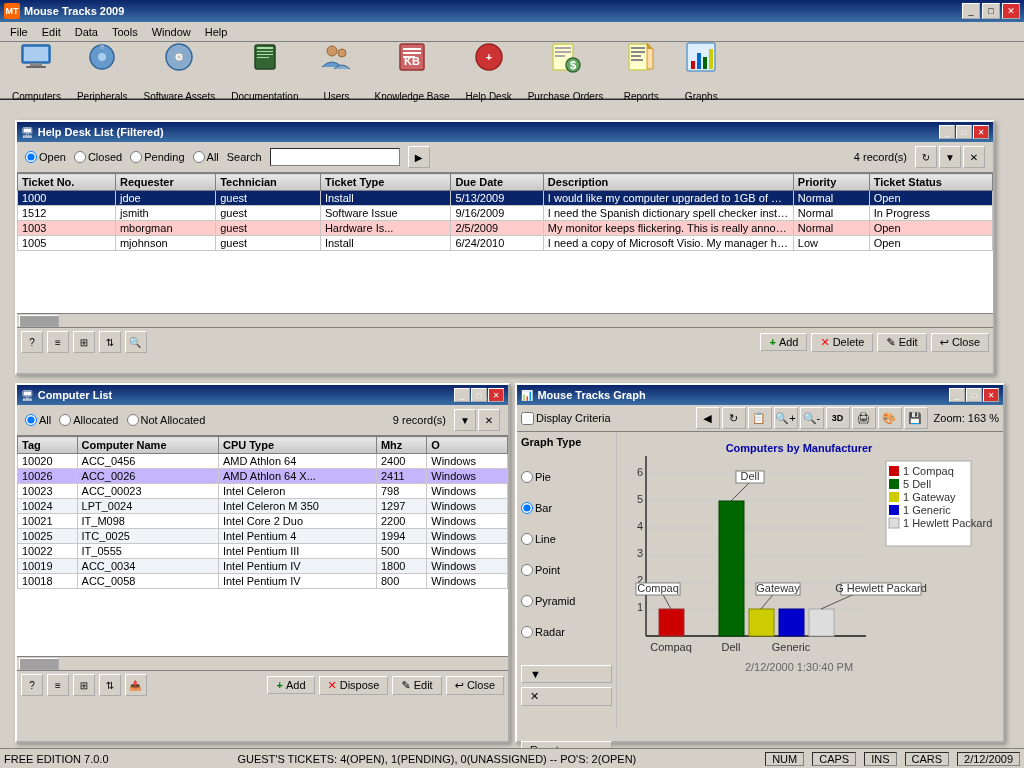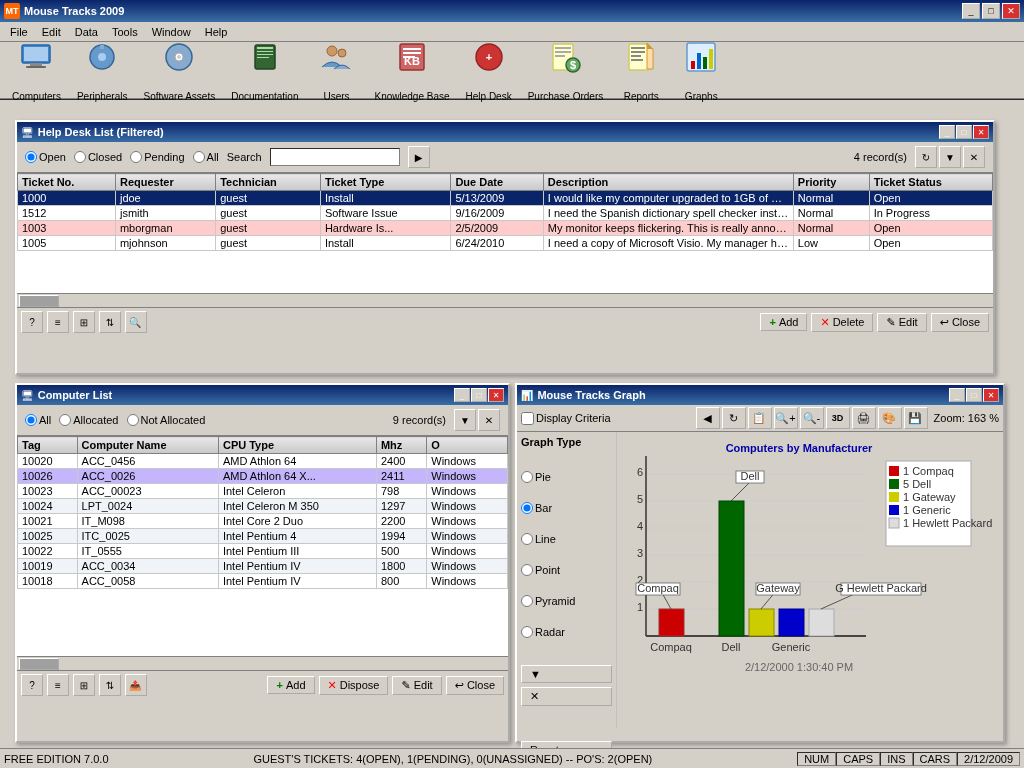--- a/index.html
+++ b/index.html
@@ -125,21 +125,21 @@
       text-overflow: ellipsis;
     }
     .row-selected { background: #0a246a !important; color: white !important; }
     .row-selected td { color: white !important; }
     .row-pink { background: #ffcccc; }
     .row-white { background: white; }
 
     
     .table-container {
       overflow: auto;
-      height: 120px;
+      height: 140px;
       background: white;
     }
 
     
     .bottom-toolbar {
       background: #d4d0c8;
       padding: 3px 4px;
       display: flex;
       align-items: center;
       gap: 4px;
@@ -178,21 +178,21 @@
       left: 0;
       width: 100%;
       height: 20px;
       background: #d4d0c8;
       border-top: 1px solid #808080;
       display: flex;
       align-items: center;
       padding: 0 4px;
       gap: 8px;
     }
-    .status-right { display: flex; gap: 0; align-items: center; }
+    .status-right { display: flex; gap: 8px; align-items: center; }
     .status-indicator { padding: 0 6px; border: 1px inset #808080; background: #d4d0c8; }
 
     input[type="radio"] { width: 12px; height: 12px; }
     input[type="text"] { border: 1px inset #808080; background: white; padding: 1px 3px; height: 18px; width: 120px; }
 
     .scrollbar-h { 
       height: 14px; 
       background: #d4d0c8; 
       border-top: 1px solid #808080;
       display: flex;

